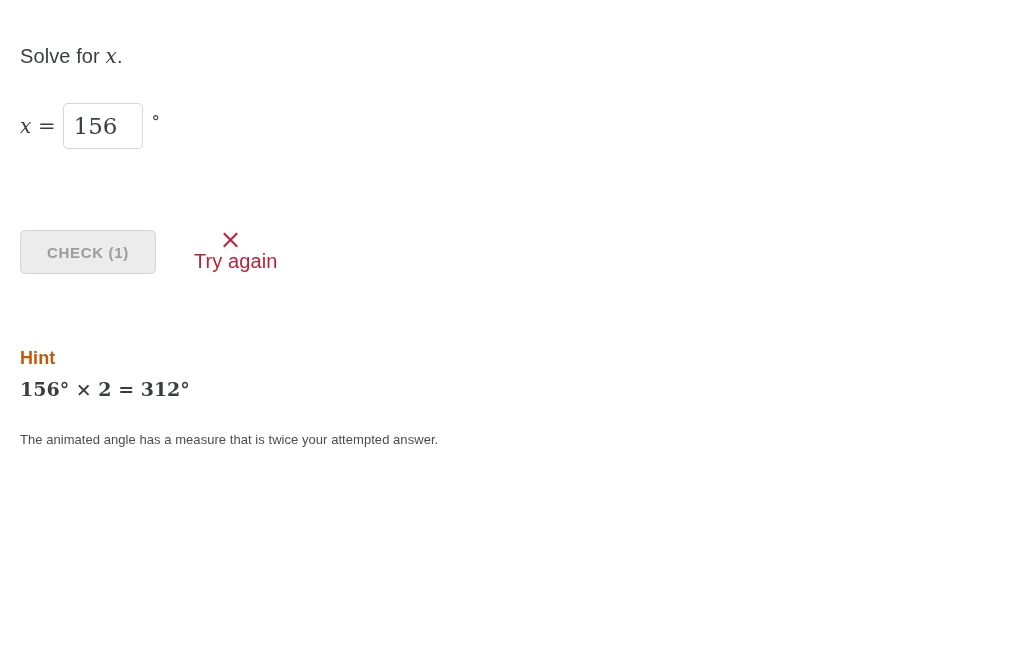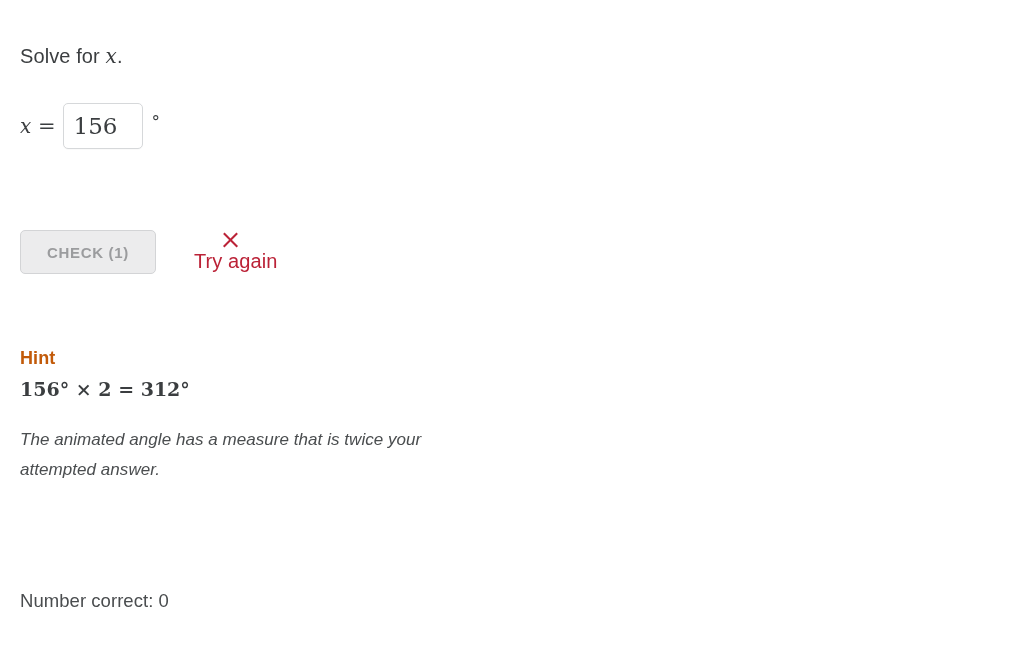--- a/index.html
+++ b/index.html
@@ -155,26 +155,25 @@
   }
   .hint-equation {
     font-family: "DejaVu Serif", serif;
     font-size: 19px;
     color: #3b3e40;
     margin: 0 0 25px 0;
     white-space: nowrap;
     font-weight: bold;
   }
   .hint-text {
-    font-size: 17px;
+    font-size: 13px;
     line-height: 30px;
     color: #4a4d4f;
     margin: 0;
     letter-spacing: 0.05px;
-    font-style: italic;
   }
 
   .score-line {
     position: absolute;
     left: 0;
     top: 590px;
     font-size: 18.5px;
     color: #4a4d4f;
     letter-spacing: 0.05px;
     white-space: nowrap;
@@ -224,17 +223,16 @@
         <span>Try again</span>
       </div>
     </div>
 
     <div class="hint-block">
       <p class="hint-title">Hint</p>
       <p class="hint-equation">156° × 2 = 312°</p>
       <p class="hint-text">The animated angle has a measure that is twice your attempted answer.</p>
     </div>
 
-    <div class="score-line">Number correct: 0</div>
   </div>
 
 
 </div>
 
 </body></html>

